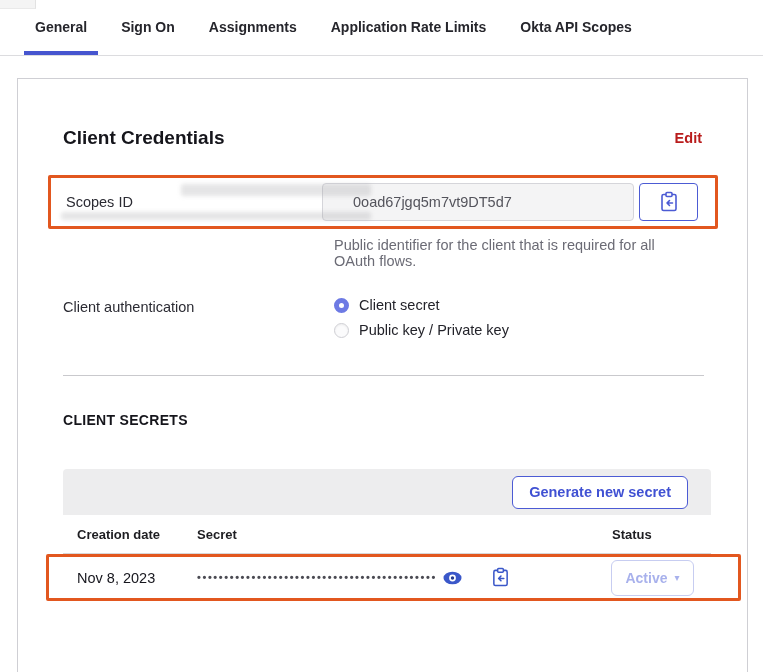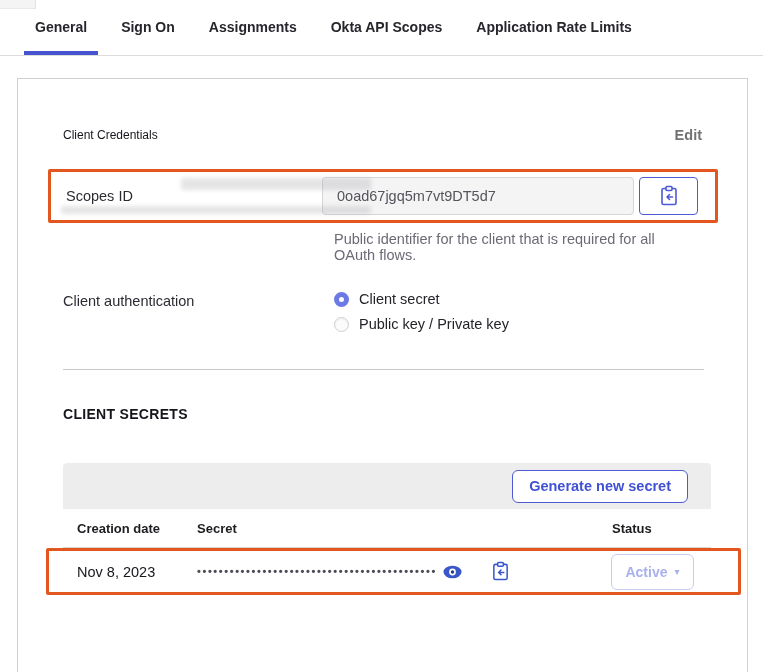--- a/index.html
+++ b/index.html
@@ -17,39 +17,39 @@
   .tab { height:56px; display:flex; align-items:center; padding:0 11px; margin-right:12px;
     font-size:14px; font-weight:700; color:#26262c; cursor:pointer; border-bottom:4px solid transparent;
     padding-top:4px; white-space:nowrap; }
   .tab.active { border-bottom-color:#4655cf; }
 
   
   .card { position:absolute; left:17px; top:78px; width:731px; height:640px;
     background:#fff; border:1px solid #cfcfd4; padding:48px 45px 0 45px; }
 
   .card-head { display:flex; align-items:center; justify-content:space-between; }
-  .card-title { font-size:12px; font-weight:400; color:#15151b; }
-  .edit-link { font-size:14.5px; font-weight:700; color:#737373; cursor:pointer; }
+  .card-title { font-size:19px; font-weight:700; color:#15151b; }
+  .edit-link { font-size:14.5px; font-weight:700; color:#b91c1c; cursor:pointer; }
 
   
   .form-row { display:flex; align-items:flex-start; }
   .row-label { width:271px; flex:none; font-size:14.5px; color:#2b2b33; padding-top:2px; }
 
   
   .hl-box { border:3px solid #e2571f; border-radius:2px; }
   .client-id-box { margin-left:-15px; margin-top:26px; width:670px; padding:5px 9px 5px 15px;
     display:flex; align-items:center; position:relative; }
   .client-id-box .row-label { width:256px; padding-top:0; }
   .smudge { position:absolute; background:rgba(160,160,165,.28); filter:blur(2px); border-radius:2px; }
   .smudge.s1 { left:130px; top:6px; width:190px; height:12px; }
   .smudge.s2 { left:10px; top:34px; width:310px; height:8px; }
 
   .field-group { display:flex; align-items:center; }
   .text-input { width:312px; height:38px; background:#f4f4f5; border:1px solid #d5d5da;
-    border-radius:4px; font-size:14.5px; color:#54545c; padding:0 14px;
+    border-radius:4px; font-size:14.5px; color:#54545c; padding:0 30px;
     font-family:"Liberation Sans","DejaVu Sans",sans-serif; }
   .copy-btn { width:59px; height:38px; margin-left:5px; background:#fff; border:1px solid #4c5bd4;
     border-radius:4px; display:flex; align-items:center; justify-content:center; cursor:pointer; }
 
   .help-text { margin-left:271px; margin-top:8px; max-width:348px; font-size:14.5px;
     line-height:16px; color:#6b6b75; }
 
   .auth-row { margin-top:28px; }
   .choice-stack { display:flex; flex-direction:column; gap:9px; }
   .choice { display:flex; align-items:flex-end; gap:10px; cursor:pointer; font-size:14.5px; color:#23232a; }
@@ -95,22 +95,22 @@
 <body>
 
 <div class="stage">
 
   <div class="edge-artifact"></div>
 
   <div class="tabbar">
     <div class="tab active">General</div>
     <div class="tab">Sign On</div>
     <div class="tab">Assignments</div>
+    <div class="tab">Application Rate Limits</div>
     <div class="tab">Okta API Scopes</div>
-    <div class="tab">Application Rate Limits</div>
   </div>
 
   <div class="card">
 
     <div class="card-head">
       <div class="card-title">Client Credentials</div>
       <div class="edit-link">Edit</div>
     </div>
 
     <div class="client-id-box hl-box">

